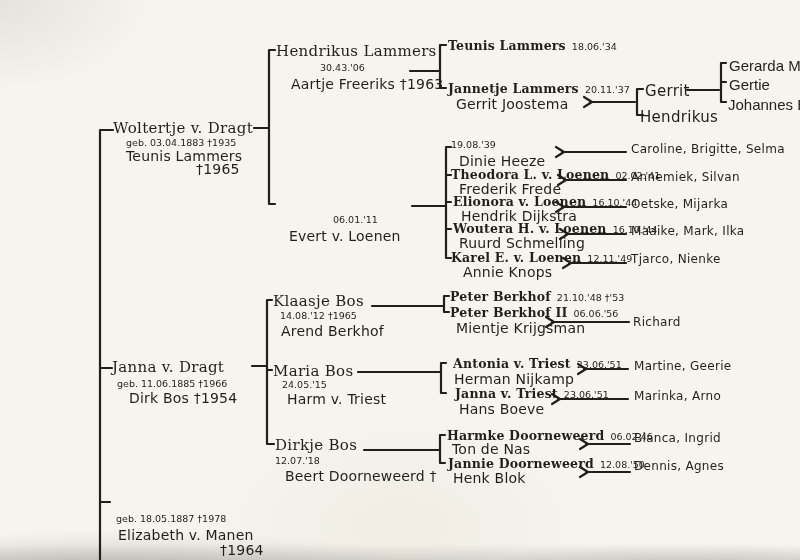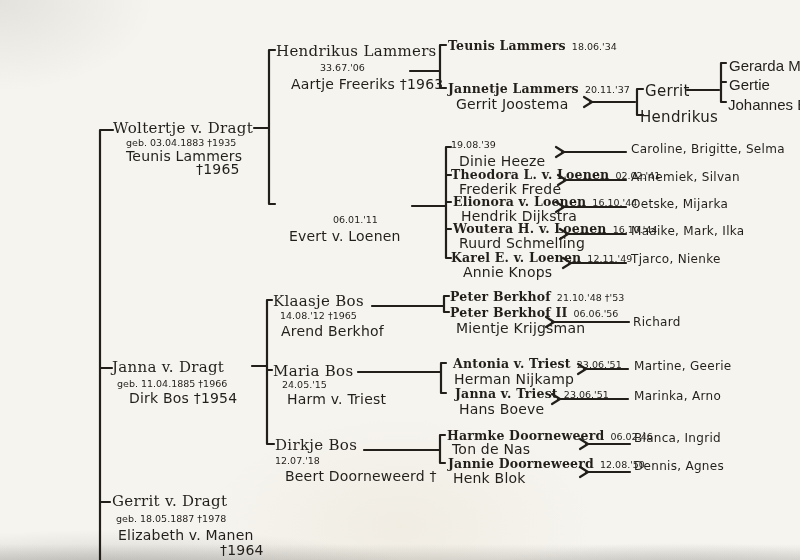--- a/index.html
+++ b/index.html
@@ -69,30 +69,29 @@
                M580,467 L588,472 L580,477 M586,472 H630"></path>
     </g>
   </svg>
 
   <div class="abs nm" style="left:113px;top:119px">Woltertje v. Dragt</div>
   <div class="abs dt" style="left:126px;top:137px">geb. 03.04.1883 †1935</div>
   <div class="abs sp" style="left:126px;top:148px">Teunis Lammers</div>
   <div class="abs sp" style="left:196px;top:161px">†1965</div>
 
   <div class="abs nm" style="left:112px;top:358px">Janna v. Dragt</div>
-  <div class="abs dt" style="left:117px;top:378px">geb. 11.04.1885 †1966</div>
+  <div class="abs dt" style="left:117px;top:378px">geb. 11.06.1885 †1966</div>
   <div class="abs sp" style="left:129px;top:390px">Dirk Bos †1954</div>
 
-  <div class="abs nm" style="left:112px;top:492px">Gerrit v. Dragt</div>
   <div class="abs dt" style="left:116px;top:513px">geb. 18.05.1887 †1978</div>
   <div class="abs sp" style="left:118px;top:527px">Elizabeth v. Manen</div>
   <div class="abs sp" style="left:220px;top:542px">†1964</div>
 
   <div class="abs nm" style="left:276px;top:42px">Hendrikus Lammers</div>
-  <div class="abs dt" style="left:320px;top:62px">33.67.'06</div>
+  <div class="abs dt" style="left:320px;top:62px">30.43.'06</div>
   <div class="abs sp" style="left:291px;top:76px">Aartje Freeriks †1963</div>
 
   <div class="abs dt" style="left:333px;top:214px">06.01.'11</div>
   <div class="abs sp" style="left:289px;top:228px">Evert v. Loenen</div>
 
   <div class="abs nm" style="left:273px;top:292px">Klaasje Bos</div>
   <div class="abs dt" style="left:280px;top:310px">14.08.'12 †1965</div>
   <div class="abs sp" style="left:281px;top:323px">Arend Berkhof</div>
 
   <div class="abs nm" style="left:273px;top:362px">Maria Bos</div>

